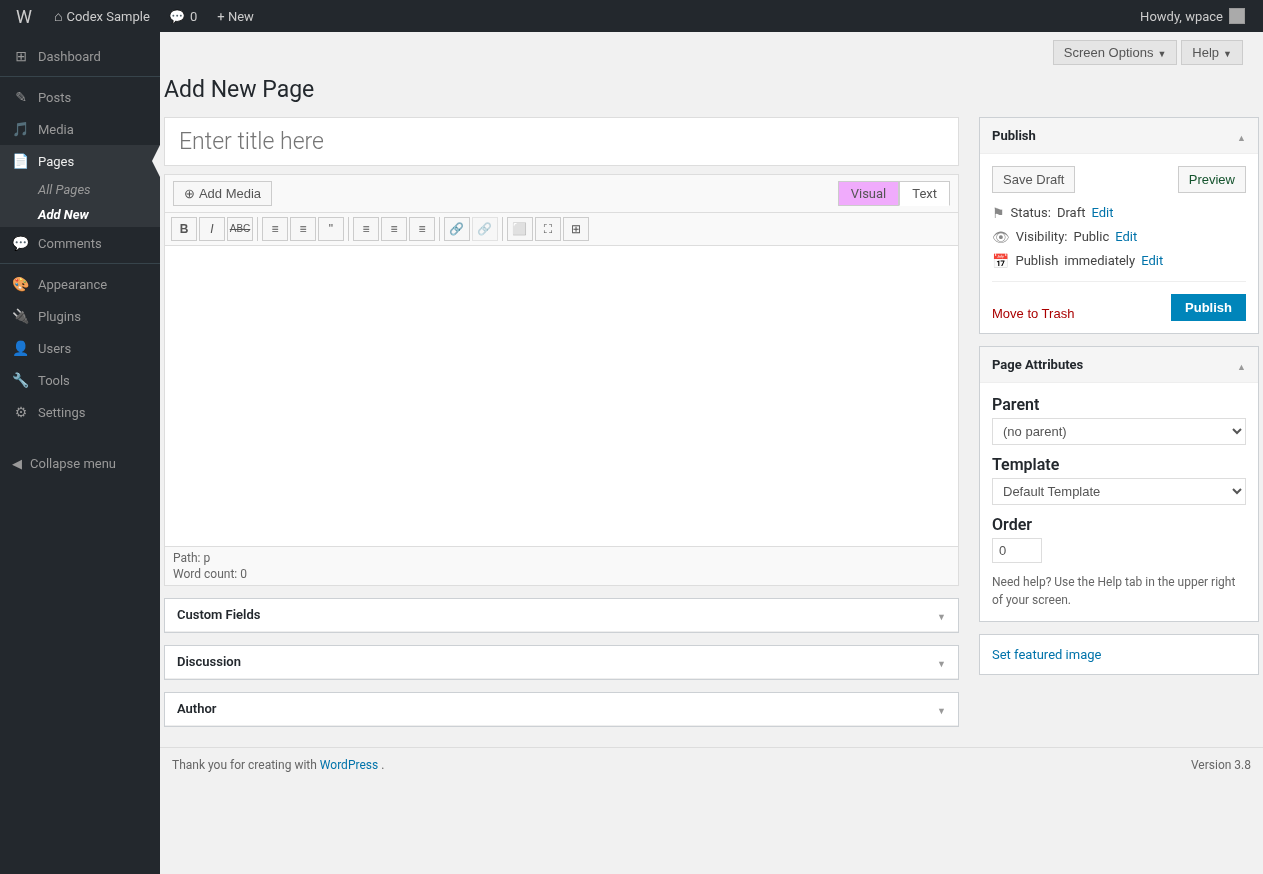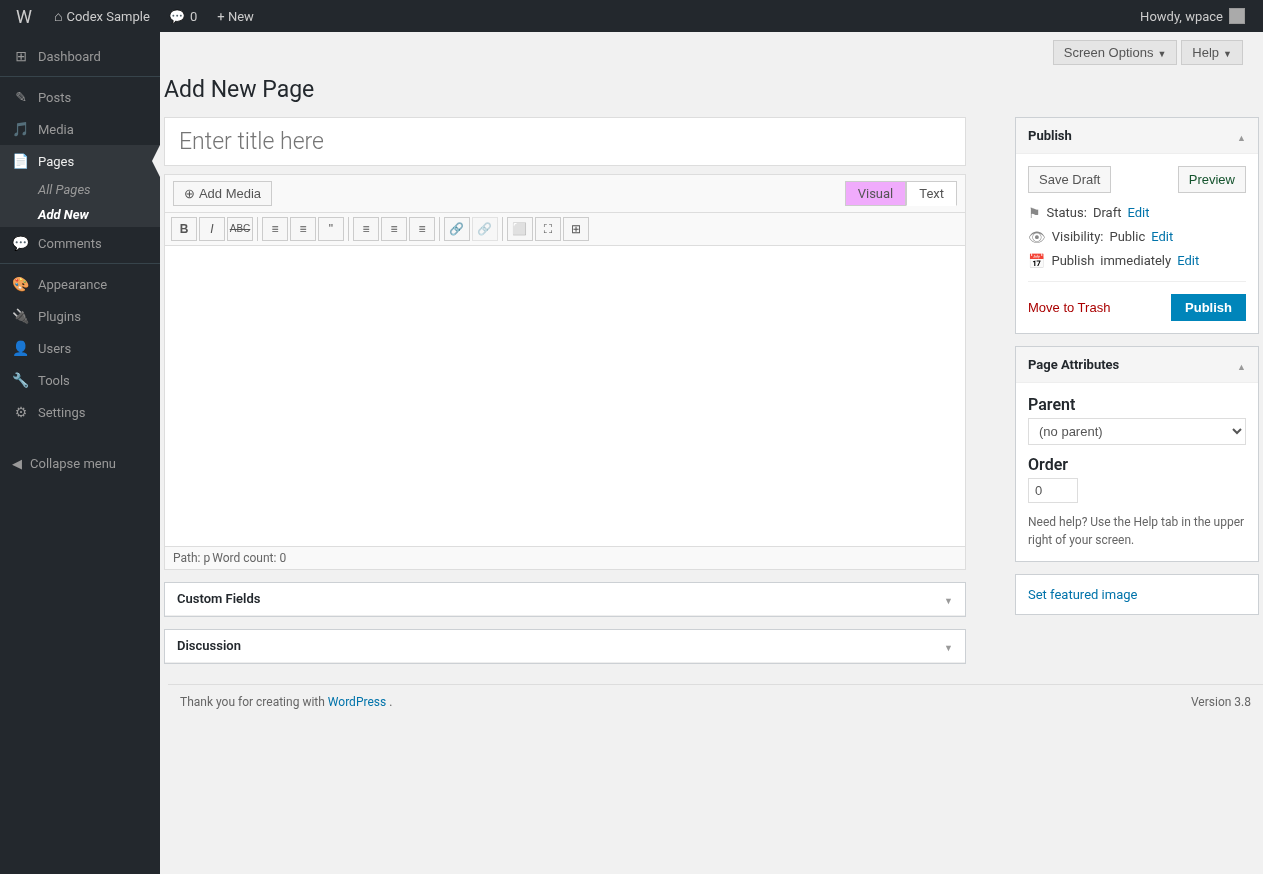--- a/index.html
+++ b/index.html
@@ -240,21 +240,21 @@
       font-size: 13px;
     }
 
     .editor-footer {
       background: #f9f9f9;
       border-top: 1px solid #ddd;
       padding: 4px 8px;
       font-size: 12px;
       color: #666;
       display: flex;
-      flex-direction: row;
+      flex-direction: column;
       gap: 2px;
     }
 
     
     .metabox {
       background: #fff;
       border: 1px solid #ccd0d4;
       margin-top: 12px;
     }
     .metabox-header {
@@ -267,23 +267,22 @@
     }
     .metabox-header h3 {
       font-size: 13px;
       font-weight: 600;
       color: #23282d;
     }
     .metabox-toggle { color: #999; font-size: 14px; }
 
     
     .editor-sidebar {
-      width: 244px;
+      width: 280px;
       flex-shrink: 0;
-      margin-left: 29px;
     }
 
     .sidebar-box {
       background: #fff;
       border: 1px solid #ccd0d4;
       margin-bottom: 12px;
     }
     .sidebar-box-header {
       display: flex;
       align-items: center;
@@ -337,21 +336,21 @@
       align-items: center;
       gap: 6px;
       font-size: 13px;
       color: #444;
     }
     .publish-info-row .icon { color: #888; font-size: 14px; }
     .publish-info-row a { color: #0073aa; text-decoration: none; }
 
     .publish-footer {
       display: flex;
-      align-items: center;
+      align-items: flex-end;
       justify-content: space-between;
     }
     .btn-move-trash {
       background: none;
       border: none;
       color: #a00;
       cursor: pointer;
       font-size: 13px;
       padding: 0;
     }
@@ -384,21 +383,20 @@
 
     
     #wpfooter {
       background: #f1f1f1;
       border-top: 1px solid #ddd;
       padding: 10px 12px;
       display: flex;
       justify-content: space-between;
       font-size: 12px;
       color: #666;
-      margin-left: 8px;
     }
     #wpfooter a { color: #0073aa; text-decoration: none; }
 
     .chevron-down::after { content: "▼"; font-size: 9px; }
     .chevron-up::after { content: "▲"; font-size: 9px; }
   </style>
 </head>
 <body>
 
 <div id="wpadminbar">
@@ -555,20 +553,26 @@
 
           
           <div class="metabox">
             <div class="metabox-header">
               <h3>Discussion</h3>
               <span class="metabox-toggle chevron-down"></span>
             </div>
           </div>
 
           
+          <div class="metabox">
+            <div class="metabox-header">
+              <h3>Author</h3>
+              <span class="metabox-toggle chevron-down"></span>
+            </div>
+          </div>
         </div>
 
         <div class="editor-sidebar">
 
           <div class="sidebar-box">
             <div class="sidebar-box-header">
               <h3>Publish</h3>
               <span class="sidebar-box-toggle chevron-up"></span>
             </div>
             <div class="sidebar-box-body">
@@ -625,20 +629,26 @@
               <span class="sidebar-box-toggle chevron-up"></span>
             </div>
             <div class="sidebar-box-body">
               <div class="attr-field">
                 <label>Parent</label>
                 <select>
                   <option>(no parent)</option>
                 </select>
               </div>
               <div class="attr-field">
+                <label>Template</label>
+                <select>
+                  <option>Default Template</option>
+                </select>
+              </div>
+              <div class="attr-field">
                 <label>Order</label>
                 <input type="text" value="0" style="">
               </div>
               <p class="attr-help">Need help? Use the Help tab in the upper right of your screen.</p>
             </div>
           </div>
 
           <div class="sidebar-box">
             <div class="sidebar-box-body">
               <a href="#" class="set-featured-link">

